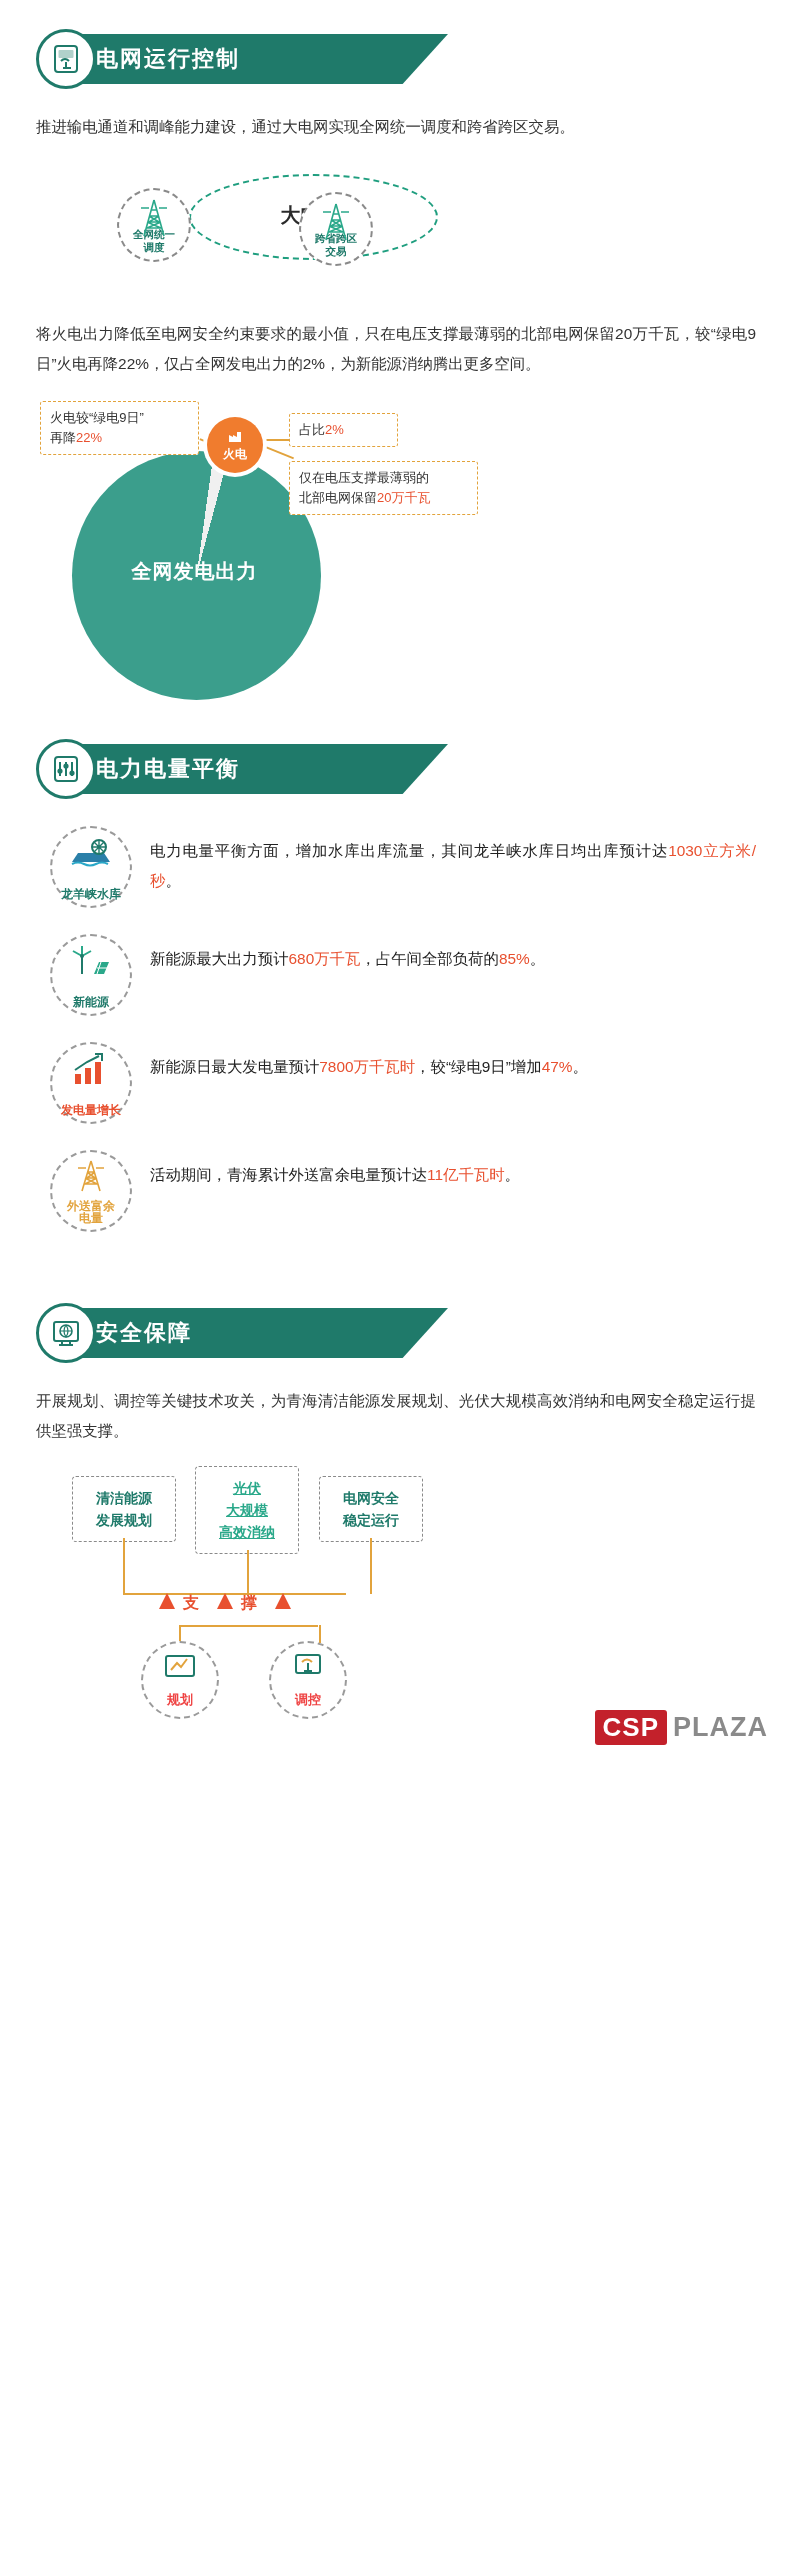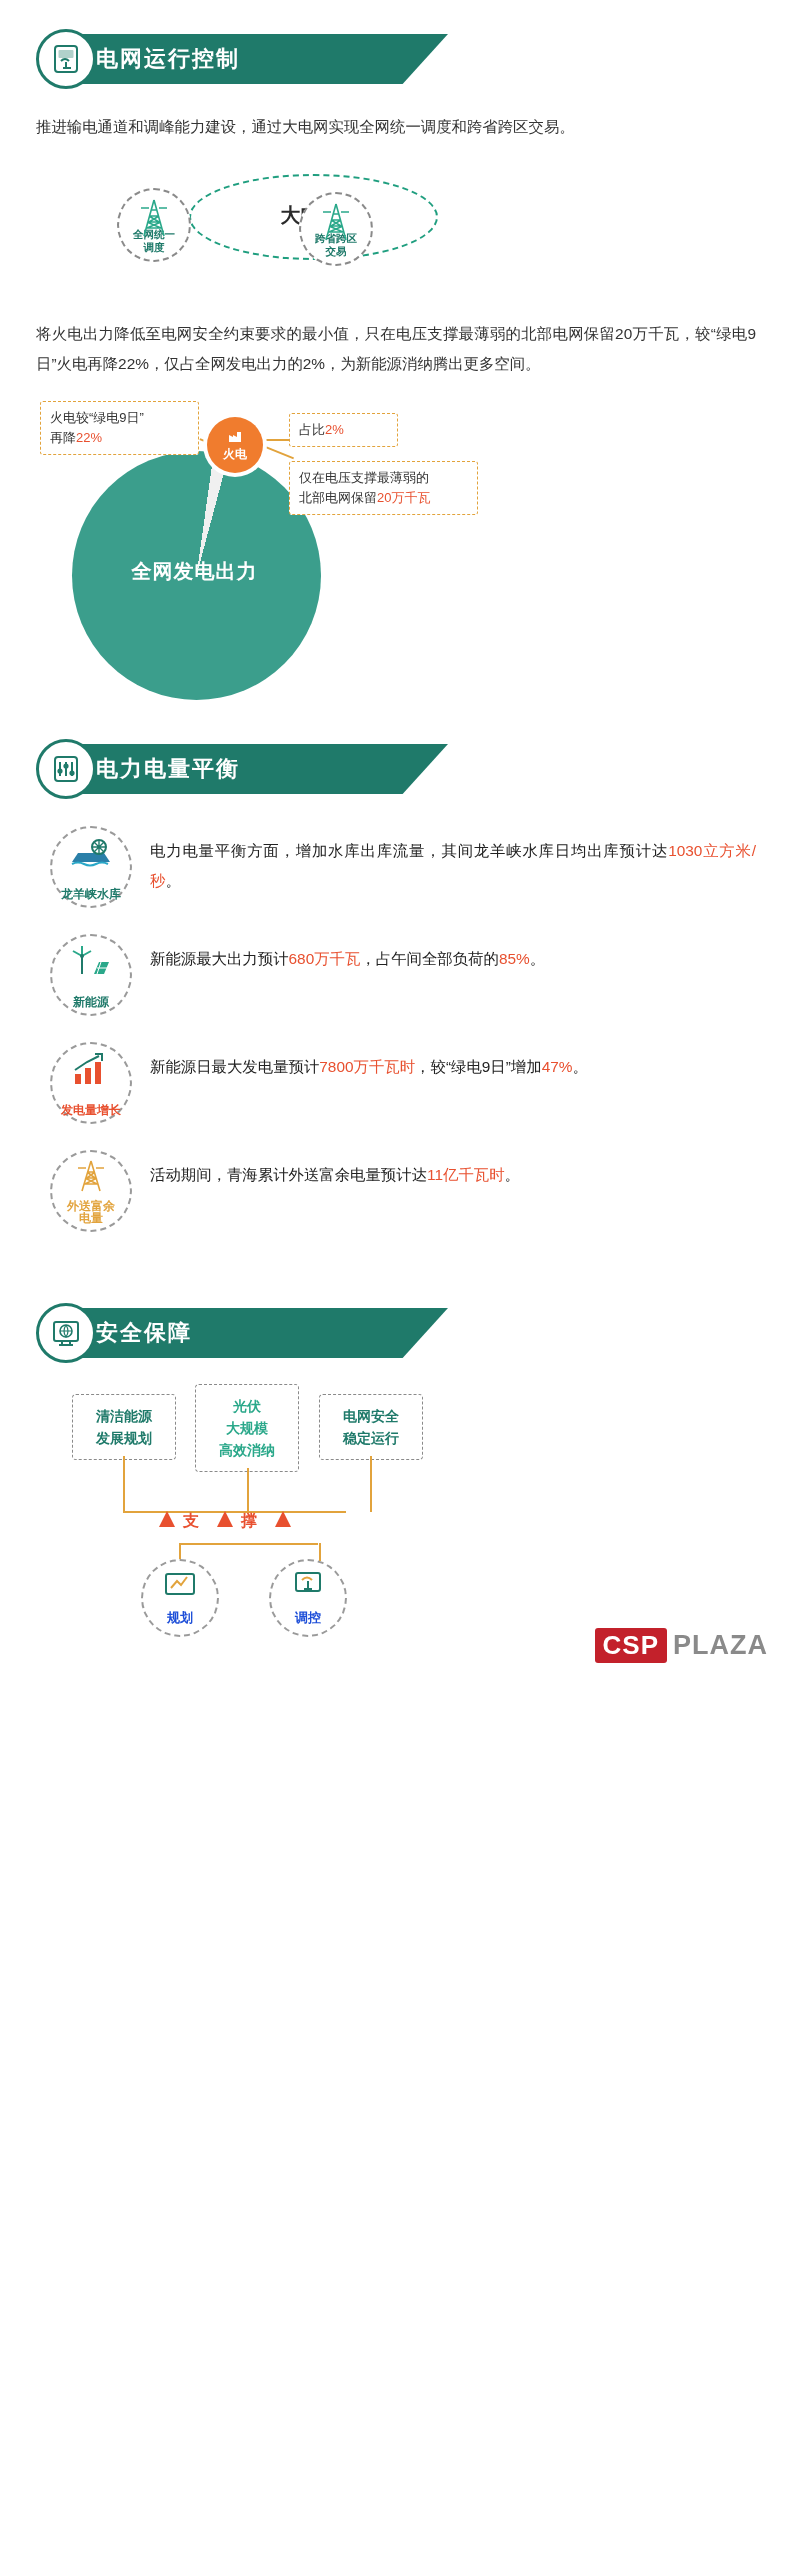--- a/index.html
+++ b/index.html
@@ -203,21 +203,21 @@
     border-radius: 4px;
     text-align: center;
     font-size: 14px;
     line-height: 22px;
     padding: 10px 4px;
     color: #1f7a6a;
     font-weight: bold;
     background: #fff;
   }
   .sb1 { left: 72px; top: 0; width: 104px; }
-  .sb2 { left: 195px; top: -10px; width: 104px; color: #2aa88a; }
+  .sb2 { left: 195px; top: -10px; width: 104px; color: #2aa88a; text-decoration: underline; }
   .sb3 { left: 319px; top: 0; width: 104px; }
   .hline { position: absolute; background: #e2a33c; height: 1.5px; }
   .vline { position: absolute; background: #e2a33c; width: 1.5px; }
   .arrow-up {
     position: absolute;
     width: 0; height: 0;
     border-left: 8px solid transparent;
     border-right: 8px solid transparent;
     border-bottom: 16px solid #e8502f;
   }
@@ -230,21 +230,21 @@
   .bcircle {
     position: absolute;
     width: 78px; height: 78px;
     border-radius: 50%;
     border: 2px dashed #9a9a9a;
     background: #fff;
     display: flex; flex-direction: column;
     align-items: center; justify-content: flex-end;
     padding-bottom: 8px;
   }
-  .bcircle .cap { font-size: 13px; color: #1d4ed8; font-weight: bold; }
+  .bcircle .cap { font-size: 13px; color: #ef4444; font-weight: bold; }
 
   
   .footer-logo {
     position: absolute;
     right: 28px; bottom: 10px;
     display: flex; align-items: center;
     font-weight: bold;
     letter-spacing: 1px;
   }
   .footer-logo .csp {
@@ -418,20 +418,21 @@
       <svg width="34" height="34" viewBox="0 0 34 34">
         <rect x="5" y="6" width="24" height="19" rx="2" fill="none" stroke="#1f7a6a" stroke-width="2"></rect>
         <path d="M13 25 v4 M21 25 v4 M10 29 h14" stroke="#1f7a6a" stroke-width="2"></path>
         <circle cx="17" cy="15" r="6" fill="none" stroke="#1f7a6a" stroke-width="1.6"></circle>
         <path d="M11 15 h12 M17 9 q4 6 0 12 q-4 -6 0 -12" fill="none" stroke="#1f7a6a" stroke-width="1.2"></path>
       </svg>
     </div>
     <div class="title">安全保障</div>
   </div>
 
+  <div class="para">开展规划、调控等关键技术攻关，为青海清洁能源发展规划、光伏大规模高效消纳和电网安全稳定运行提供坚强支撑。</div>
 
   <div class="support">
     <div class="sbox sb1">清洁能源<br>发展规划</div>
     <div class="sbox sb2">光伏<br>大规模<br>高效消纳</div>
     <div class="sbox sb3">电网安全<br>稳定运行</div>
 
     <div class="hline" style="left:123px; top:117px; width:223px;"></div>
     <div class="vline" style="left:123px; top:62px; height:56px;"></div>
     <div class="vline" style="left:247px; top:74px; height:44px;"></div>
     <div class="vline" style="left:370px; top:62px; height:56px;"></div>

